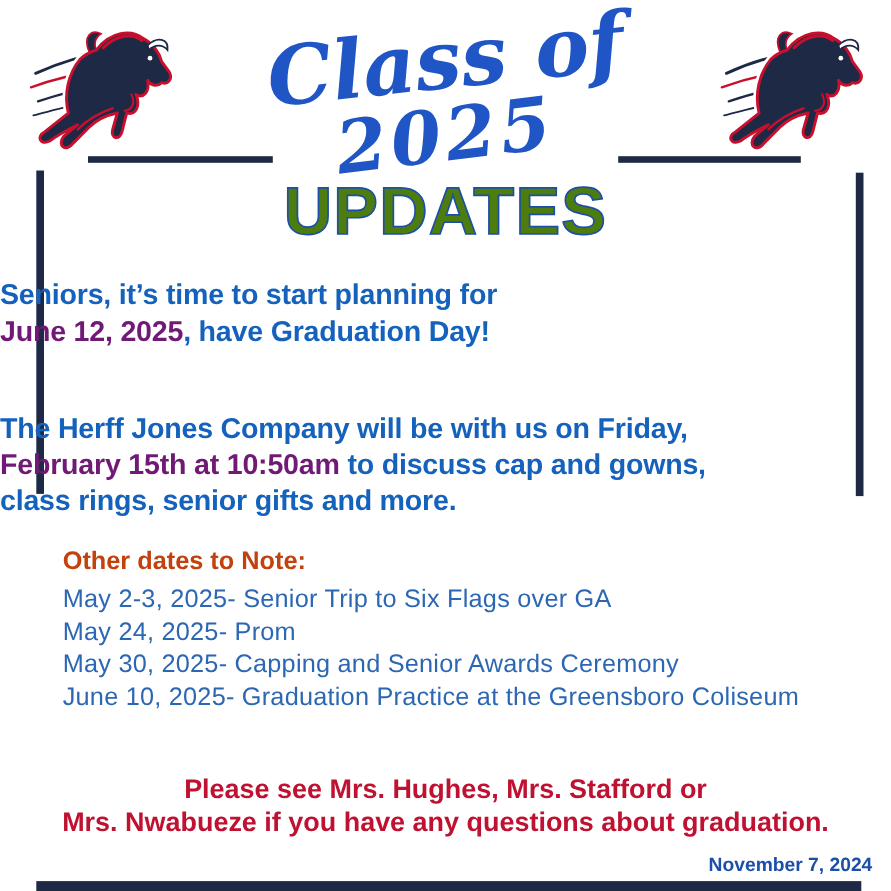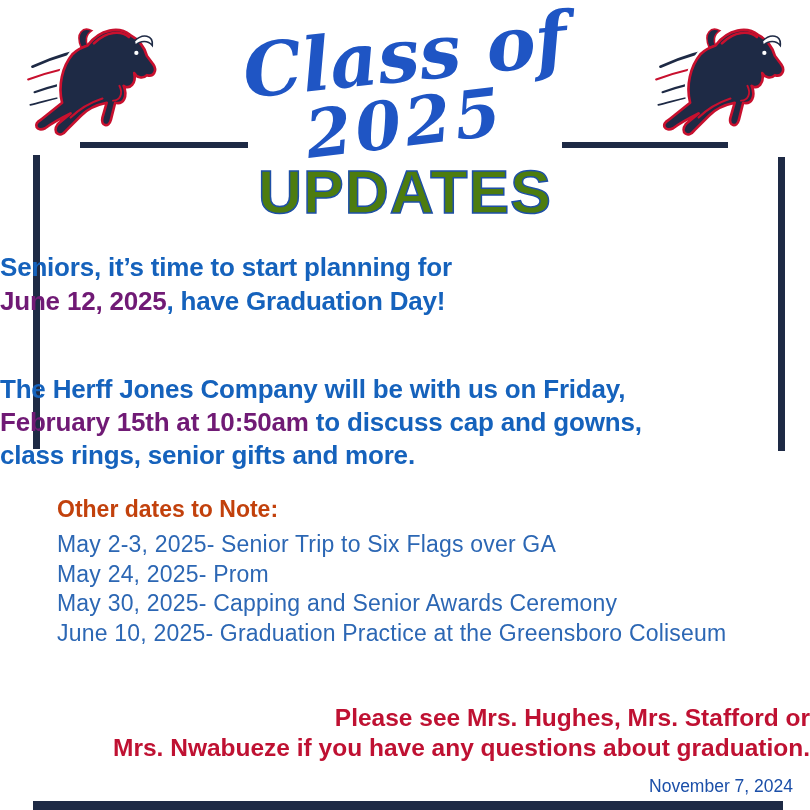--- a/index.html
+++ b/index.html
@@ -56,27 +56,27 @@
     font-size:23px;font-weight:bold;color:#c2410c;
     margin-bottom:8px;line-height:26px;
   }
   .date-item{
     font-size:23px;font-weight:normal;color:#2c67b4;
     line-height:29.5px;letter-spacing:0.2px;
   }
   
   .contact{
     position:absolute;left:0;right:0;top:703px;margin:0;
-    text-align:right;font-size:24.5px;font-weight:bold;
+    text-align:center;font-size:24.5px;font-weight:bold;
     line-height:30px;color:#bf1132;
   }
   
   .footer-date{
     position:absolute;right:17px;top:776px;
-    font-size:17.5px;font-weight:normal;color:#1b4fa8;
+    font-size:17.5px;font-weight:bold;color:#1b4fa8;
   }
 </style>
 </head>
 <body>
 
 <svg width="0" height="0" style="position:absolute" aria-hidden="true">
   <defs>
     <g id="buffalo">
 
       <path d="M6 44 C28 34, 50 28, 68 26" fill="none" stroke="#1e2a45" stroke-width="2.5" stroke-linecap="round"></path>

